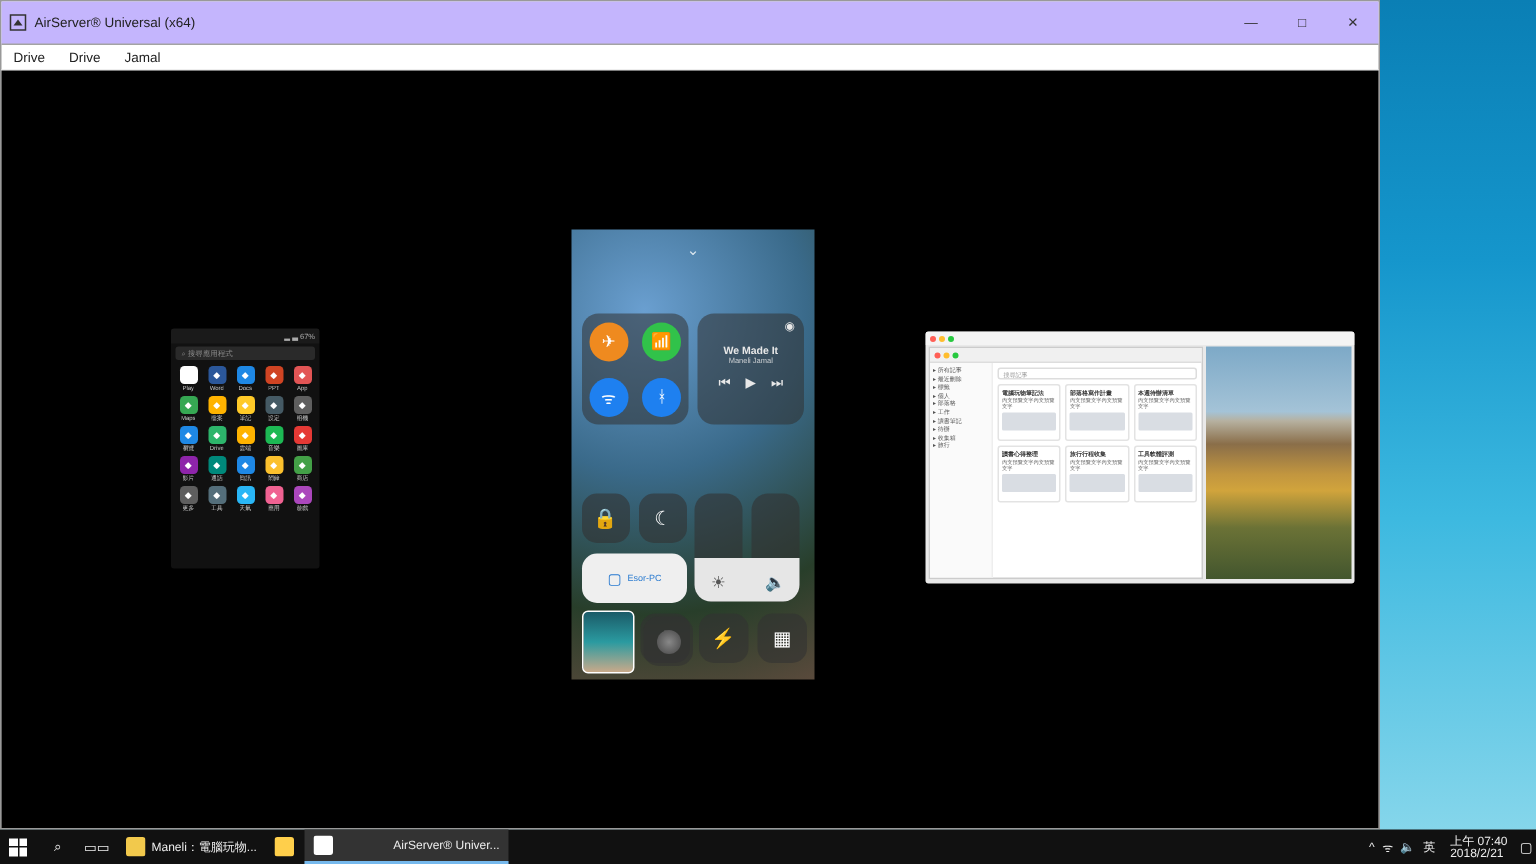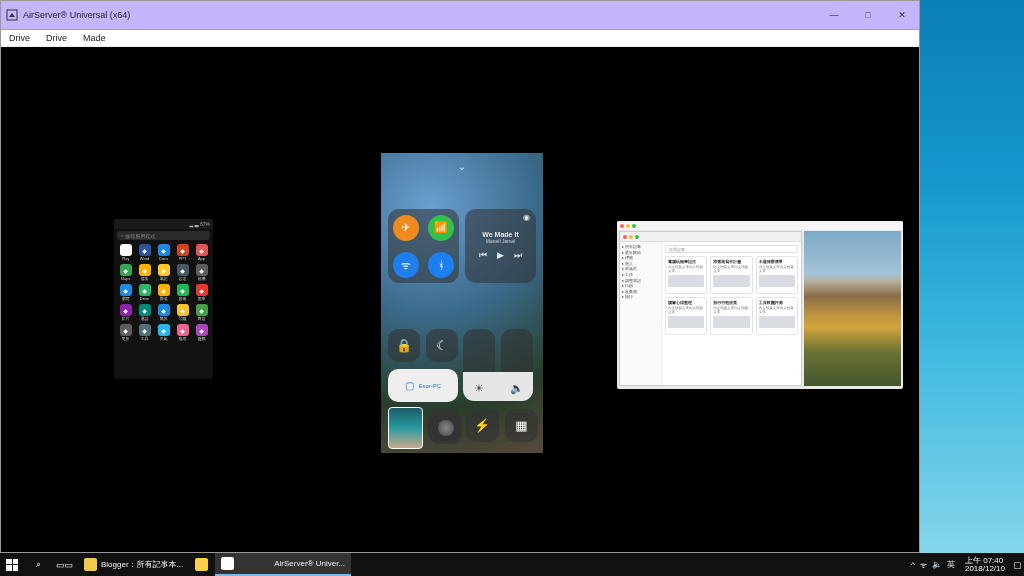--- a/index.html
+++ b/index.html
@@ -142,21 +142,21 @@
         </svg>
     </span>
     <span class="title">AirServer® Universal (x64)</span>
     <div class="win-btn">—</div>
     <div class="win-btn">□</div>
     <div class="win-btn">✕</div>
   </div>
   <div class="menubar">
     <span>Drive</span>
     <span>Drive</span>
-    <span>Made</span>
+    <span>Jamal</span>
   </div>
 
   <div class="viewport">
 
     <div class="mirror-android">
       <div class="ma-top">▂ ▃ 67%</div>
       <div class="ma-search">
         <span>⌕</span>&nbsp;
         <span>搜尋應用程式</span>
       </div>
@@ -381,21 +381,21 @@
   <div class="tb-btn">
     <span class="tb-icon">▭▭</span>
   </div>
   <div id="tb-apps" style="display:flex;">
       <div class="tb-btn">
         <span class="tb-icon">
           <svg width="13" height="13">
             <rect width="13" height="13" rx="2" fill="#f2c94c"></rect>
           </svg>
         </span>
-        <span class="tb-label">Blogger：所有記事本...</span>
+        <span class="tb-label">Maneli：電腦玩物...</span>
       </div>
       <div class="tb-btn">
         <span class="tb-icon">
           <svg width="13" height="13">
             <rect width="13" height="13" rx="2" fill="#ffcf4b"></rect>
           </svg>
         </span>
       </div>
       <div class="tb-btn active">
         <span class="tb-icon">
@@ -409,18 +409,18 @@
 
   <div class="tb-spacer"></div>
   <div class="tb-sys">
     <span>^</span>
     <span>ᯤ</span>
     <span>🔈</span>
     <span>英</span>
   </div>
   <div class="tb-clock">
     <div>上午 07:40</div>
-    <div>2018/12/10</div>
+    <div>2018/2/21</div>
   </div>
   <div class="tb-btn" style="min-width:12px;padding:0">
     <span class="tb-icon">▢</span>
   </div>
 </div>
 
 </body></html>

